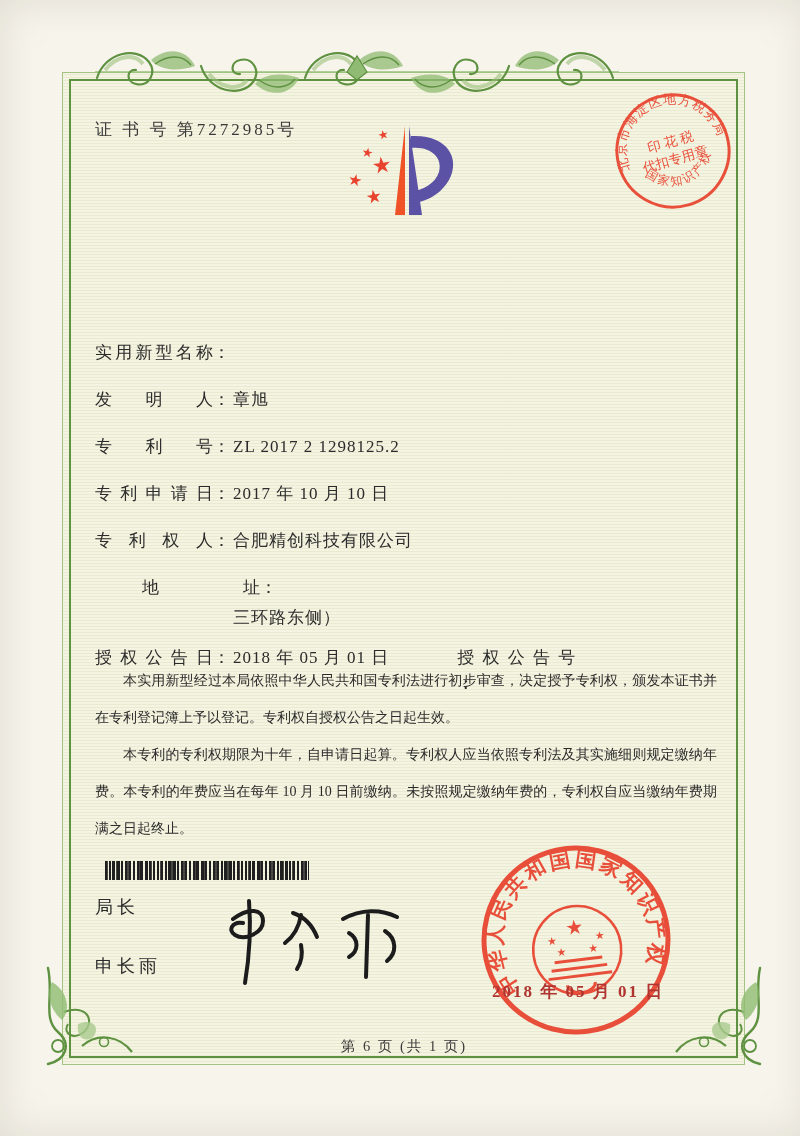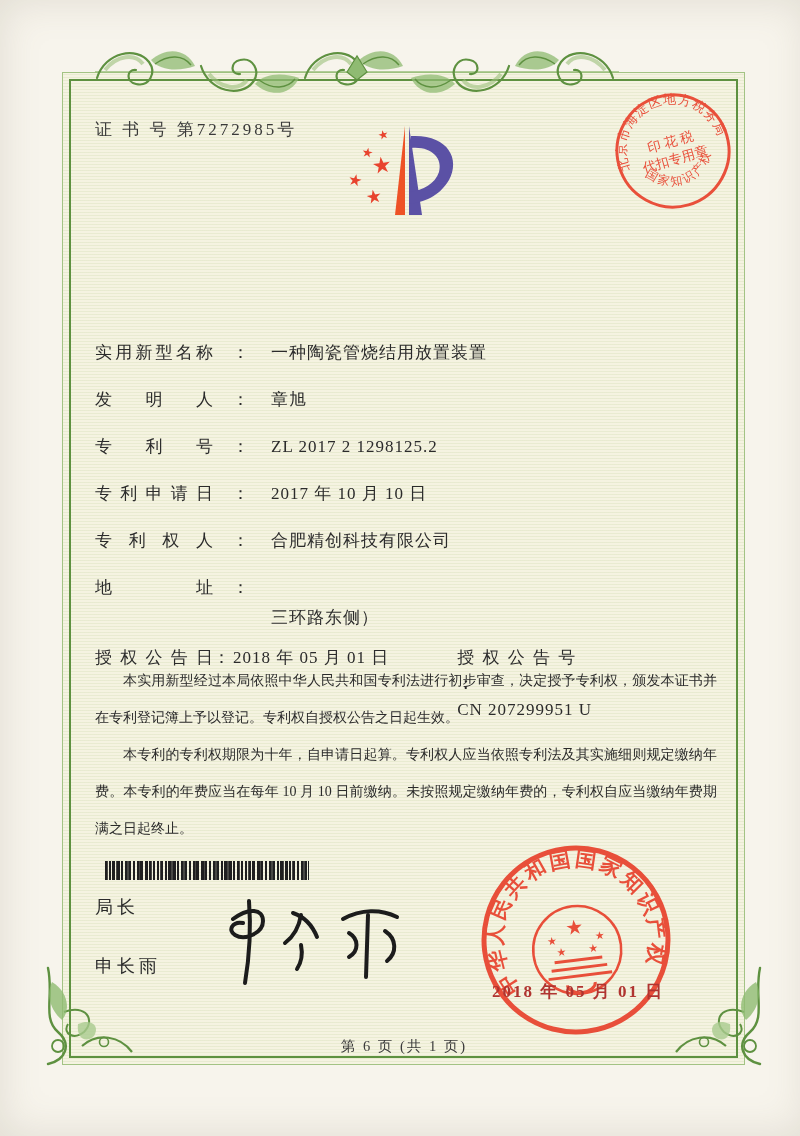--- a/index.html
+++ b/index.html
@@ -25,21 +25,21 @@
     position:absolute;left:69px;top:79px;width:669px;height:979px;
     border:2.5px solid #5e9140;box-sizing:border-box;pointer-events:none;
   }
   .abs{position:absolute;}
   .cert-no{left:95px;top:118px;font-size:17px;letter-spacing:3px;color:#3a3a3a;}
   .title{
     left:0;top:232px;width:100%;text-align:center;
     font-size:41px;font-weight:bold;letter-spacing:13px;color:#1d1d1d;
   }
   .fields{left:95px;top:340px;width:620px;font-size:17px;}
-  .frow{margin-bottom:21px;display:flex;align-items:center;line-height:26px;gap:19px;}
+  .frow{margin-bottom:21px;display:flex;align-items:center;line-height:26px;}
   .flabel{display:inline-block;width:118px;text-align:justify;text-align-last:justify;flex:none;}
   .fcolon{flex:none;width:20px;}
   .fvalue{letter-spacing:1px;}
   .grant-row{display:flex;line-height:26px;}
   .grant-right{margin-left:68px;display:flex;flex-direction:column;}
   .body-text{left:95px;top:662px;width:622px;font-size:14px;line-height:37px;text-align:justify;}
   .body-text p{margin:0;text-indent:2em;}
   .barcode{
     left:105px;top:861px;width:204px;height:19px;
     background-image:
@@ -134,21 +134,20 @@
     <text font-size="12" fill="#e8432e" letter-spacing="2">
       <textPath href="#taxBotArc" startOffset="8%">国家知识产权局</textPath>
     </text>
   </svg>
 
 
   <div class="abs fields">
     <div class="frow">
       <span class="flabel">实用新型名称</span>
         <span class="fcolon">：</span>
-      <span class="fvalue">一种陶瓷管烧结用放置装置</span>
     </div>
     <div class="frow">
       <span class="flabel">发明人</span>
         <span class="fcolon">：</span>
       <span class="fvalue">章旭</span>
     </div>
     <div class="frow">
       <span class="flabel">专利号</span>
         <span class="fcolon">：</span>
       <span class="fvalue">ZL 2017 2 1298125.2</span>
@@ -156,37 +155,36 @@
     <div class="frow">
       <span class="flabel">专利申请日</span>
         <span class="fcolon">：</span>
       <span class="fvalue">2017 年 10 月 10 日</span>
     </div>
     <div class="frow">
       <span class="flabel">专利权人</span>
         <span class="fcolon">：</span>
       <span class="fvalue">合肥精创科技有限公司</span>
     </div>
-    <div class="frow" style="margin-bottom:4px;">
+    <div class="frow" style="margin-bottom:4px;margin-left:47px;">
       <span class="flabel">地址</span>
         <span class="fcolon">：</span>
     </div>
     <div class="frow" style="margin-bottom:14px;">
       <span class="flabel"></span>
         <span class="fcolon"></span>
       <span class="fvalue">三环路东侧）</span>
     </div>
     <div class="grant-row">
       <span class="flabel">授权公告日</span>
         <span class="fcolon">：</span>
       <span class="fvalue">2018 年 05 月 01 日</span>
       <span class="grant-right">
         <span class="flabel">授权公告号</span>
           <span class="fcolon">：</span>
-        <span class="fvalue">CN 207299951 U</span>
       </span>
     </div>
   </div>
 
   <div class="abs body-text">
     <p>本实用新型经过本局依照中华人民共和国专利法进行初步审查，决定授予专利权，颁发本证书并在专利登记簿上予以登记。专利权自授权公告之日起生效。</p>
     <p>本专利的专利权期限为十年，自申请日起算。专利权人应当依照专利法及其实施细则规定缴纳年费。本专利的年费应当在每年 10 月 10 日前缴纳。未按照规定缴纳年费的，专利权自应当缴纳年费期满之日起终止。</p>
   </div>
 
   <div class="abs barcode"></div>

